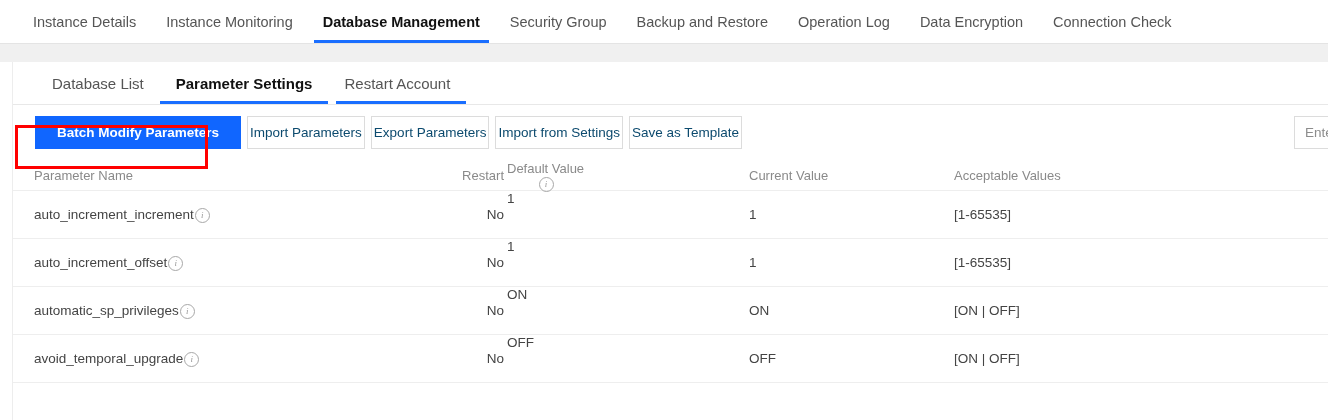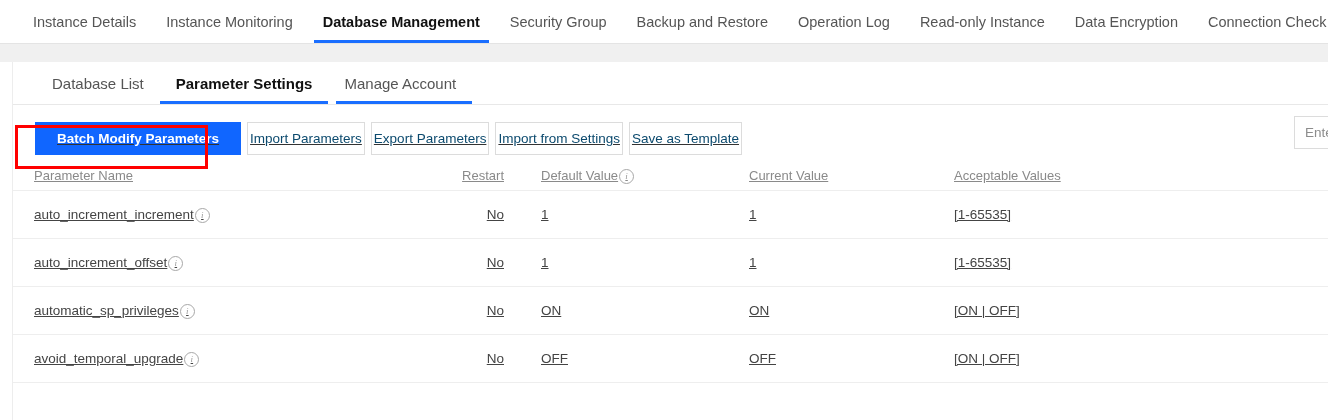--- a/index.html
+++ b/index.html
@@ -122,24 +122,23 @@
 
   
   .toolbar {
     position: absolute;
     left: 0; top: 43px;
     width: 1316px;
     height: 56px;
   }
   .btn-row {
     position: absolute;
-    left: 22px; top: 17px;
-    display: flex;
-    align-items: center;
-    text-decoration: underline;
+    left: 22px; top: 11px;
+    display: flex;
+    align-items: center;
   }
   .btn {
     height: 33px;
     display: flex;
     align-items: center;
     justify-content: center;
     padding: 0 2px;
     font-size: 13.5px;
     color: #0c4a6e;
     background: #ffffff;
@@ -201,31 +200,30 @@
     border-bottom: 1px solid #eeeeee;
   }
   .cell {
     position: absolute;
     top: 0;
     height: 100%;
     display: flex;
     align-items: center;
     font-size: 13.5px;
     white-space: nowrap;
-    text-decoration: underline;
   }
   .trow.head .cell {
     color: #8a8a8a;
     font-size: 13px;
   }
   .trow.body .cell { color: #444444; }
 
   .c-name    { left: 21px;  }
   .c-restart { left: 421px; width: 70px; justify-content: flex-end; }
-  .c-default { left: 528px; }
+  .c-default { left: 494px; flex-direction: column; }
   .c-current { left: 736px; }
   .c-accept  { left: 941px; }
 
   
   .info-icon {
     display: inline-flex;
     align-items: center;
     justify-content: center;
     width: 13px;
     height: 13px;
@@ -248,35 +246,34 @@
 <body>
 
 <div class="topnav">
   <div class="topnav-inner" id="topnav-inner">
       <div class="topnav-tab">Instance Details</div>
       <div class="topnav-tab">Instance Monitoring</div>
       <div class="topnav-tab active">Database Management</div>
       <div class="topnav-tab">Security Group</div>
       <div class="topnav-tab">Backup and Restore</div>
       <div class="topnav-tab">Operation Log</div>
-      <div class="topnav-tab">Read-only Instance</div>
       <div class="topnav-tab">Data Encryption</div>
       <div class="topnav-tab">Connection Check</div>
     </div>
 </div>
 
 <div class="gap-strip"></div>
 
 <div class="card">
 
   <div class="subtabs">
     <div class="subtabs-inner" id="subtabs-inner">
         <div class="subtab">Database List</div>
         <div class="subtab active underlined">Parameter Settings</div>
-        <div class="subtab underlined gap-left">Manage Account</div>
+        <div class="subtab underlined gap-left">Restart Account</div>
       </div>
   </div>
 
   <div class="toolbar">
     <div class="btn-row" id="btn-row">
         <div class="btn primary">Batch Modify Parameters</div>
         <div class="btn">Import Parameters</div>
         <div class="btn">Export Parameters</div>
         <div class="btn">Import from Settings</div>
         <div class="btn">Save as Template</div>

